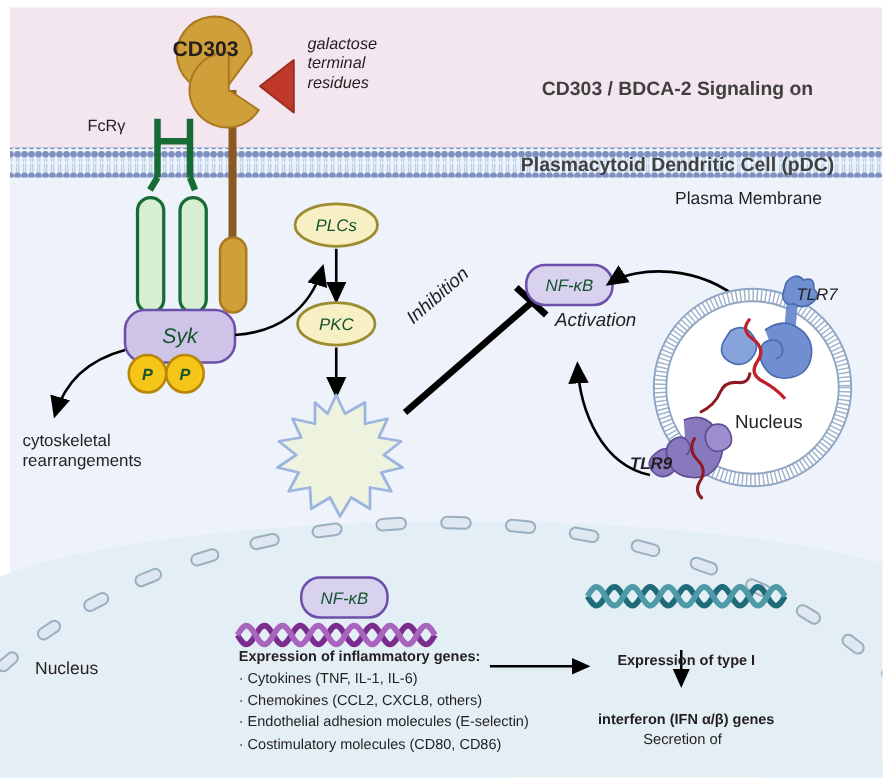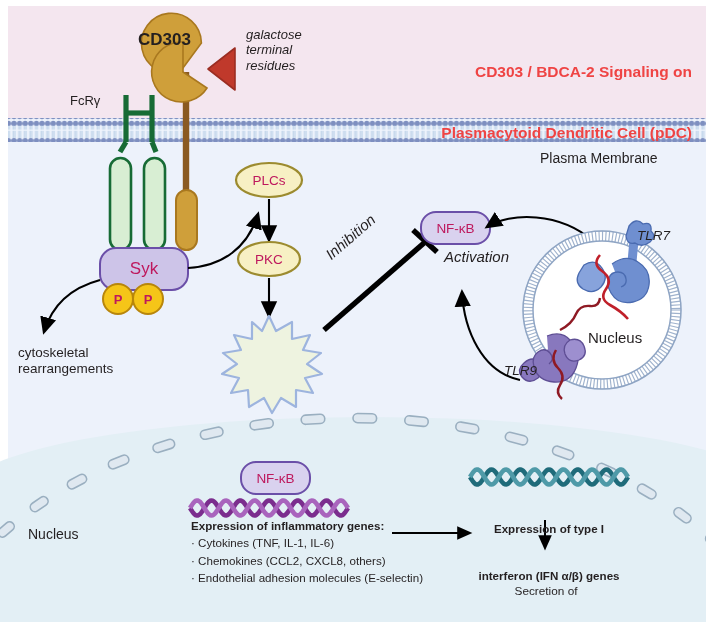--- a/index.html
+++ b/index.html
@@ -6,25 +6,25 @@
   body{font-family:"Liberation Sans",sans-serif;}
   #stage{position:relative;width:706px;height:622px;background:#ffffff;overflow:hidden;}
   .layer{position:absolute;}
   #extracellular{left:8px;top:6px;width:698px;height:112px;background:#f4e6ef;}
   #cytoplasm{left:8px;top:118px;width:698px;height:504px;background:#edf2fb;}
   #nucleus{position:absolute;left:0;top:395px;width:706px;height:227px;overflow:hidden;}
   #nucleus .fill{position:absolute;left:-40px;top:22px;width:820px;height:300px;
      background:#e3eff5;border-radius:50% 50% 0 0 / 26% 26% 0 0;}
   svg.draw{position:absolute;left:0;top:0;width:706px;height:622px;overflow:visible;}
   .txt{position:absolute;color:#231f20;line-height:1.18;white-space:pre;}
-  .ttl{color:#ef4444;font-weight:bold;font-size:15.5px;text-align:right;line-height:1.3;}
+  .ttl{color:#404040;font-weight:bold;font-size:15.5px;text-align:center;line-height:1.3;}
   .ital{font-style:italic;}
   .bld{font-weight:bold;}
   .nodeLbl{position:absolute;display:flex;align-items:center;justify-content:center;
-     text-align:center;color:#be185d;}
+     text-align:center;color:#14532d;font-style:italic;}
 </style>
 </head>
 <body>
 
 <div id="stage">
 
   <div class="layer" id="extracellular"></div>
   <div class="layer" id="cytoplasm"></div>
   <div id="nucleus">
       <div class="fill"></div>
@@ -349,29 +349,29 @@
   <div class="txt" style="left:18px;top:345px;font-size:13.5px;">cytoskeletal
 rearrangements</div>
 
   <div class="txt ital" style="left:322px;top:250px;font-size:15px;transform:rotate(-41deg);transform-origin:left top;">Inhibition</div>
 
   <div class="txt ital" style="left:444px;top:248px;font-size:15px;">Activation</div>
 
   <div class="nodeLbl" style="left:421px;top:212px;width:69px;height:32px;font-size:13.5px;">NF-κB</div>
 
   <div class="txt ital" style="left:637px;top:228px;font-size:13.5px;">TLR7</div>
-  <div class="txt ital" style="left:504px;top:363px;font-size:13.5px;">TLR9</div>
+  <div class="txt ital" style="left:504px;top:363px;font-size:13.5px;font-weight:bold;">TLR9</div>
   <div class="txt" style="left:588px;top:329px;font-size:15px;">Nucleus</div>
 
   <div class="txt" style="left:28px;top:526px;font-size:14px;">Nucleus</div>
 
   <div class="nodeLbl" style="left:241px;top:462px;width:69px;height:32px;font-size:13.5px;">NF-κB</div>
 
   <div class="txt bld" style="left:191px;top:519px;font-size:11.6px;">Expression of inflammatory genes:</div>
-  <div class="txt" id="inflam-list" style="left:191px;top:534px;font-size:11.6px;line-height:1.52;"><div>· Cytokines (TNF, IL-1, IL-6)</div><div>· Chemokines (CCL2, CXCL8, others)</div><div>· Endothelial adhesion molecules (E-selectin)</div></div>
+  <div class="txt" id="inflam-list" style="left:191px;top:534px;font-size:11.6px;line-height:1.52;"><div>· Cytokines (TNF, IL-1, IL-6)</div><div>· Chemokines (CCL2, CXCL8, others)</div><div>· Endothelial adhesion molecules (E-selectin)</div><div>· Costimulatory molecules (CD80, CD86)</div></div>
 
   <div class="txt bld" style="left:474px;top:490px;width:150px;text-align:center;font-size:11.6px;line-height:1.35;">
     <div>Expression of type I</div>
     <div>interferon (IFN α/β) genes</div>
   </div>
 
   <div class="txt" style="left:486px;top:552px;width:120px;text-align:center;font-size:11.8px;line-height:1.35;">
     <div>Secretion of</div>
     
   </div>

